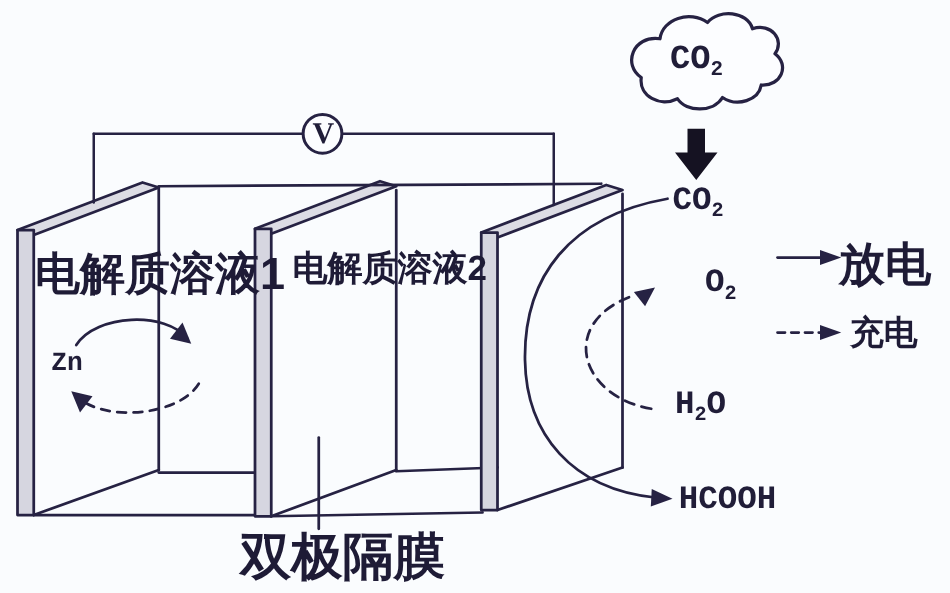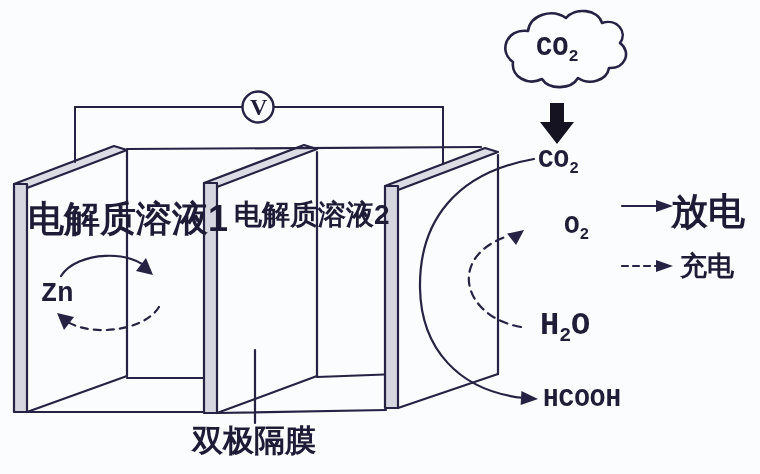--- a/index.html
+++ b/index.html
@@ -111,25 +111,25 @@
     </g>
   </svg>
 
   <span class="lbl vlabel" style="left:250px;top:95px;">V</span>
 
   <span class="lbl chem" style="left:536px;top:35px;font-size:27px;"><span>CO</span><sub>2</sub></span>
 
   <span class="lbl cjk" style="left:28px;top:201px;font-size:36px;">电解质溶液1</span>
   <span class="lbl cjk" style="left:234px;top:201px;font-size:28px;">电解质溶液2</span>
 
-  <span class="lbl chem" style="left:41px;top:281px;font-size:27px;">Zn</span>
+  <span class="lbl chem" style="left:41px;top:281px;font-size:21px;">Zn</span>
 
-  <span class="lbl cjk" style="left:192px;top:425px;font-size:31px;">双极隔膜</span>
+  <span class="lbl cjk" style="left:192px;top:425px;font-size:41px;">双极隔膜</span>
 
   <span class="lbl chem" style="left:538px;top:147px;font-size:26px;"><span>CO</span><sub>2</sub></span>
   <span class="lbl chem" style="left:564px;top:213px;font-size:26px;"><span>O</span><sub>2</sub></span>
-  <span class="lbl chem" style="left:540px;top:310px;font-size:32px;"><span>H</span><sub>2</sub><span>O</span></span>
+  <span class="lbl chem" style="left:540px;top:310px;font-size:26px;"><span>H</span><sub>2</sub><span>O</span></span>
   <span class="lbl chem" style="left:543px;top:386px;font-size:26px;">HCOOH</span>
 
   <span class="lbl cjk" style="left:640px;top:193px;font-size:37px;margin-left:31px;">放电</span>
   <span class="lbl cjk" style="left:680px;top:253px;font-size:27px;">充电</span>
 
 </div>
 
 </body></html>

